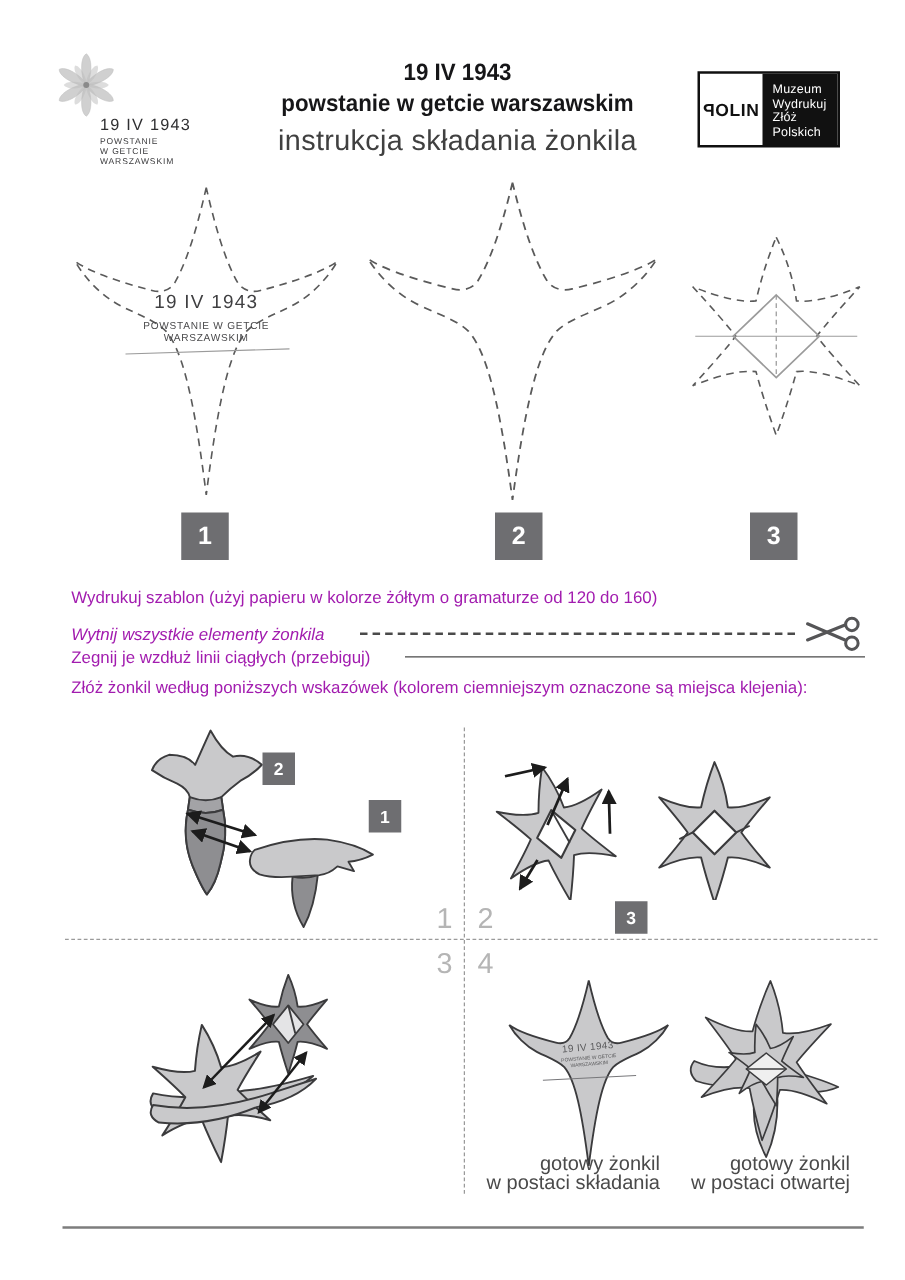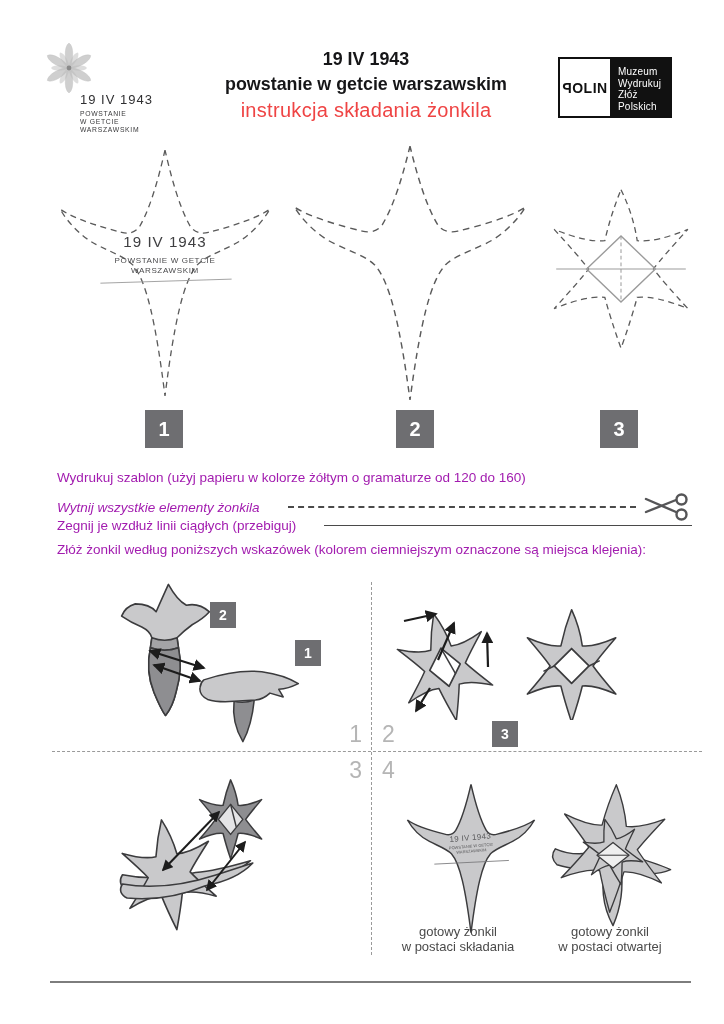--- a/index.html
+++ b/index.html
@@ -10,21 +10,21 @@
   .page{position:relative;width:724px;height:1024px;background:#ffffff;overflow:hidden;
         font-family:"Liberation Sans",sans-serif;color:var(--text);}
   .abs{position:absolute;}
 
   
   .logo-date{left:80px;top:92px;font-size:13px;letter-spacing:1px;color:#2f2f31;}
   .logo-sub{left:80px;top:110px;font-size:6.8px;line-height:8px;letter-spacing:0.7px;color:#39393b;}
   .title-wrap{left:177px;top:48px;width:378px;text-align:center;color:#161618;}
   .t1,.t2{font-size:19px;font-weight:bold;transform:scaleX(.94);transform-origin:center;}
   .t2{margin-top:3px;}
-  .t3{font-size:20px;font-weight:400;color:#ef4444;margin-top:4px;letter-spacing:.3px;}
+  .t3{font-size:23px;font-weight:400;color:#404040;margin-top:4px;letter-spacing:.3px;}
   .polin{left:558px;top:57px;width:114px;height:61px;border:2px solid #101010;box-sizing:border-box;
          display:flex;background:#fff;}
   .polin-left{width:50px;display:flex;align-items:center;justify-content:center;}
   .polin-word{font-weight:bold;font-size:14px;letter-spacing:.5px;color:#101010;}
   .flip{display:inline-block;transform:scaleX(-1);}
   .polin-right{flex:1;background:var(--polin-bg);color:#fff;font-size:10px;line-height:11.5px;
                padding:7px 0 0 8px;letter-spacing:.2px;}
 
   
   .badge{background:var(--badge-bg);color:#fff;display:flex;align-items:center;justify-content:center;font-weight:bold;}
@@ -33,21 +33,21 @@
 
   
   .instr-row{left:57px;display:flex;align-items:center;font-size:13.5px;color:#a21caf;width:635px;}
   .dash-line{flex:1;border-top:2px dashed #4a4a4a;margin-left:28px;margin-right:8px;height:0;}
   .solid-line{flex:1;border-top:1.6px solid #4a4a4a;margin-left:28px;height:0;}
 
   
   .div-v{left:371px;top:582px;height:373px;border-left:1.5px dashed #9a9a9a;width:0;}
   .div-h{left:52px;top:751px;width:650px;border-top:1.5px dashed #9a9a9a;height:0;}
   .qlabel{font-size:23px;color:var(--quadrant-label);font-weight:200;width:24px;}
-  .caption{width:140px;text-align:center;font-size:13px;line-height:14.5px;color:#4a4a4a;}
+  .caption{width:140px;text-align:right;font-size:16px;line-height:14.5px;color:#4a4a4a;}
   .bottom-rule{left:50px;top:981px;width:641px;border-top:2px solid #7d7d7d;height:0;}
 
   svg{display:block;}
 </style>
 </head>
 <body>
 
 <div class="page">
 
   <svg width="0" height="0" class="abs" aria-hidden="true">

